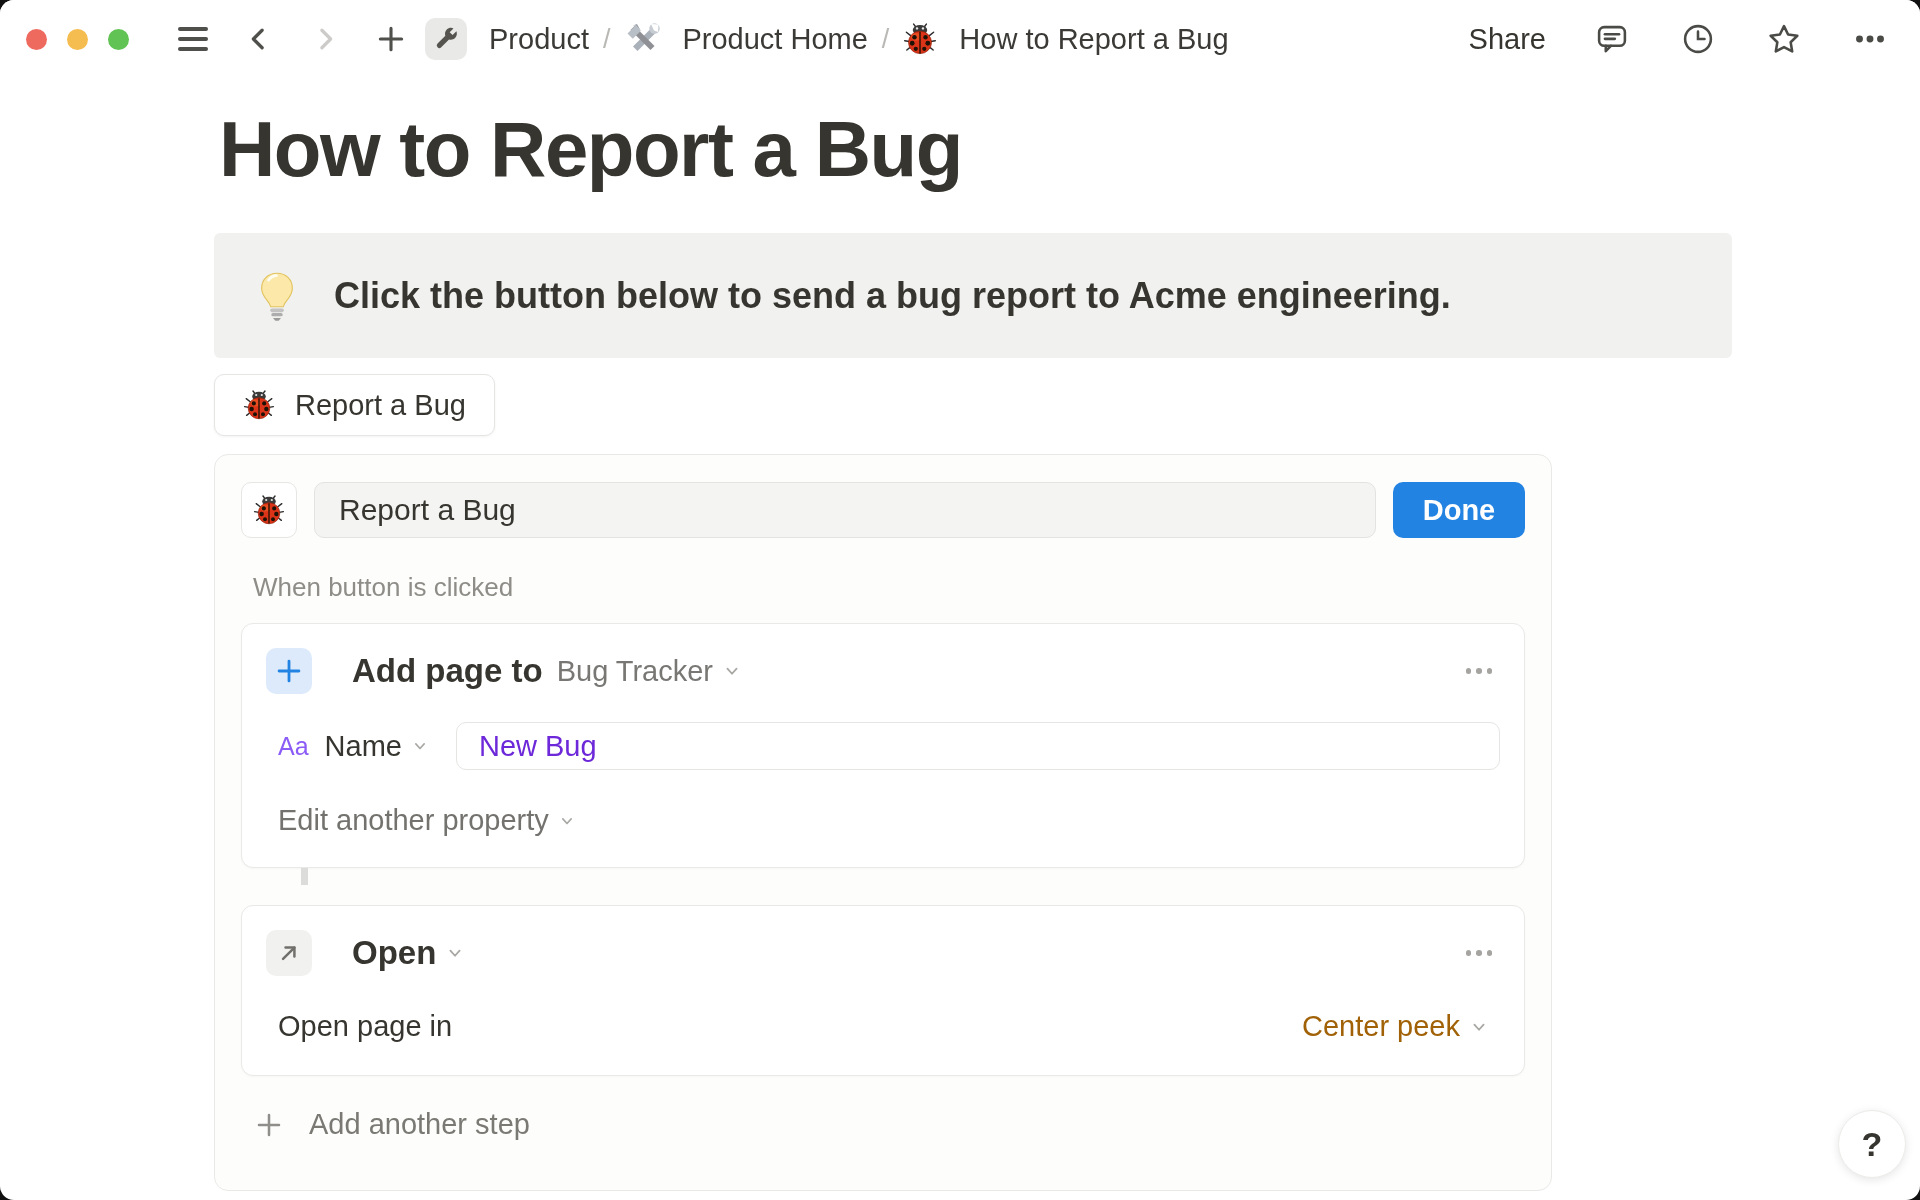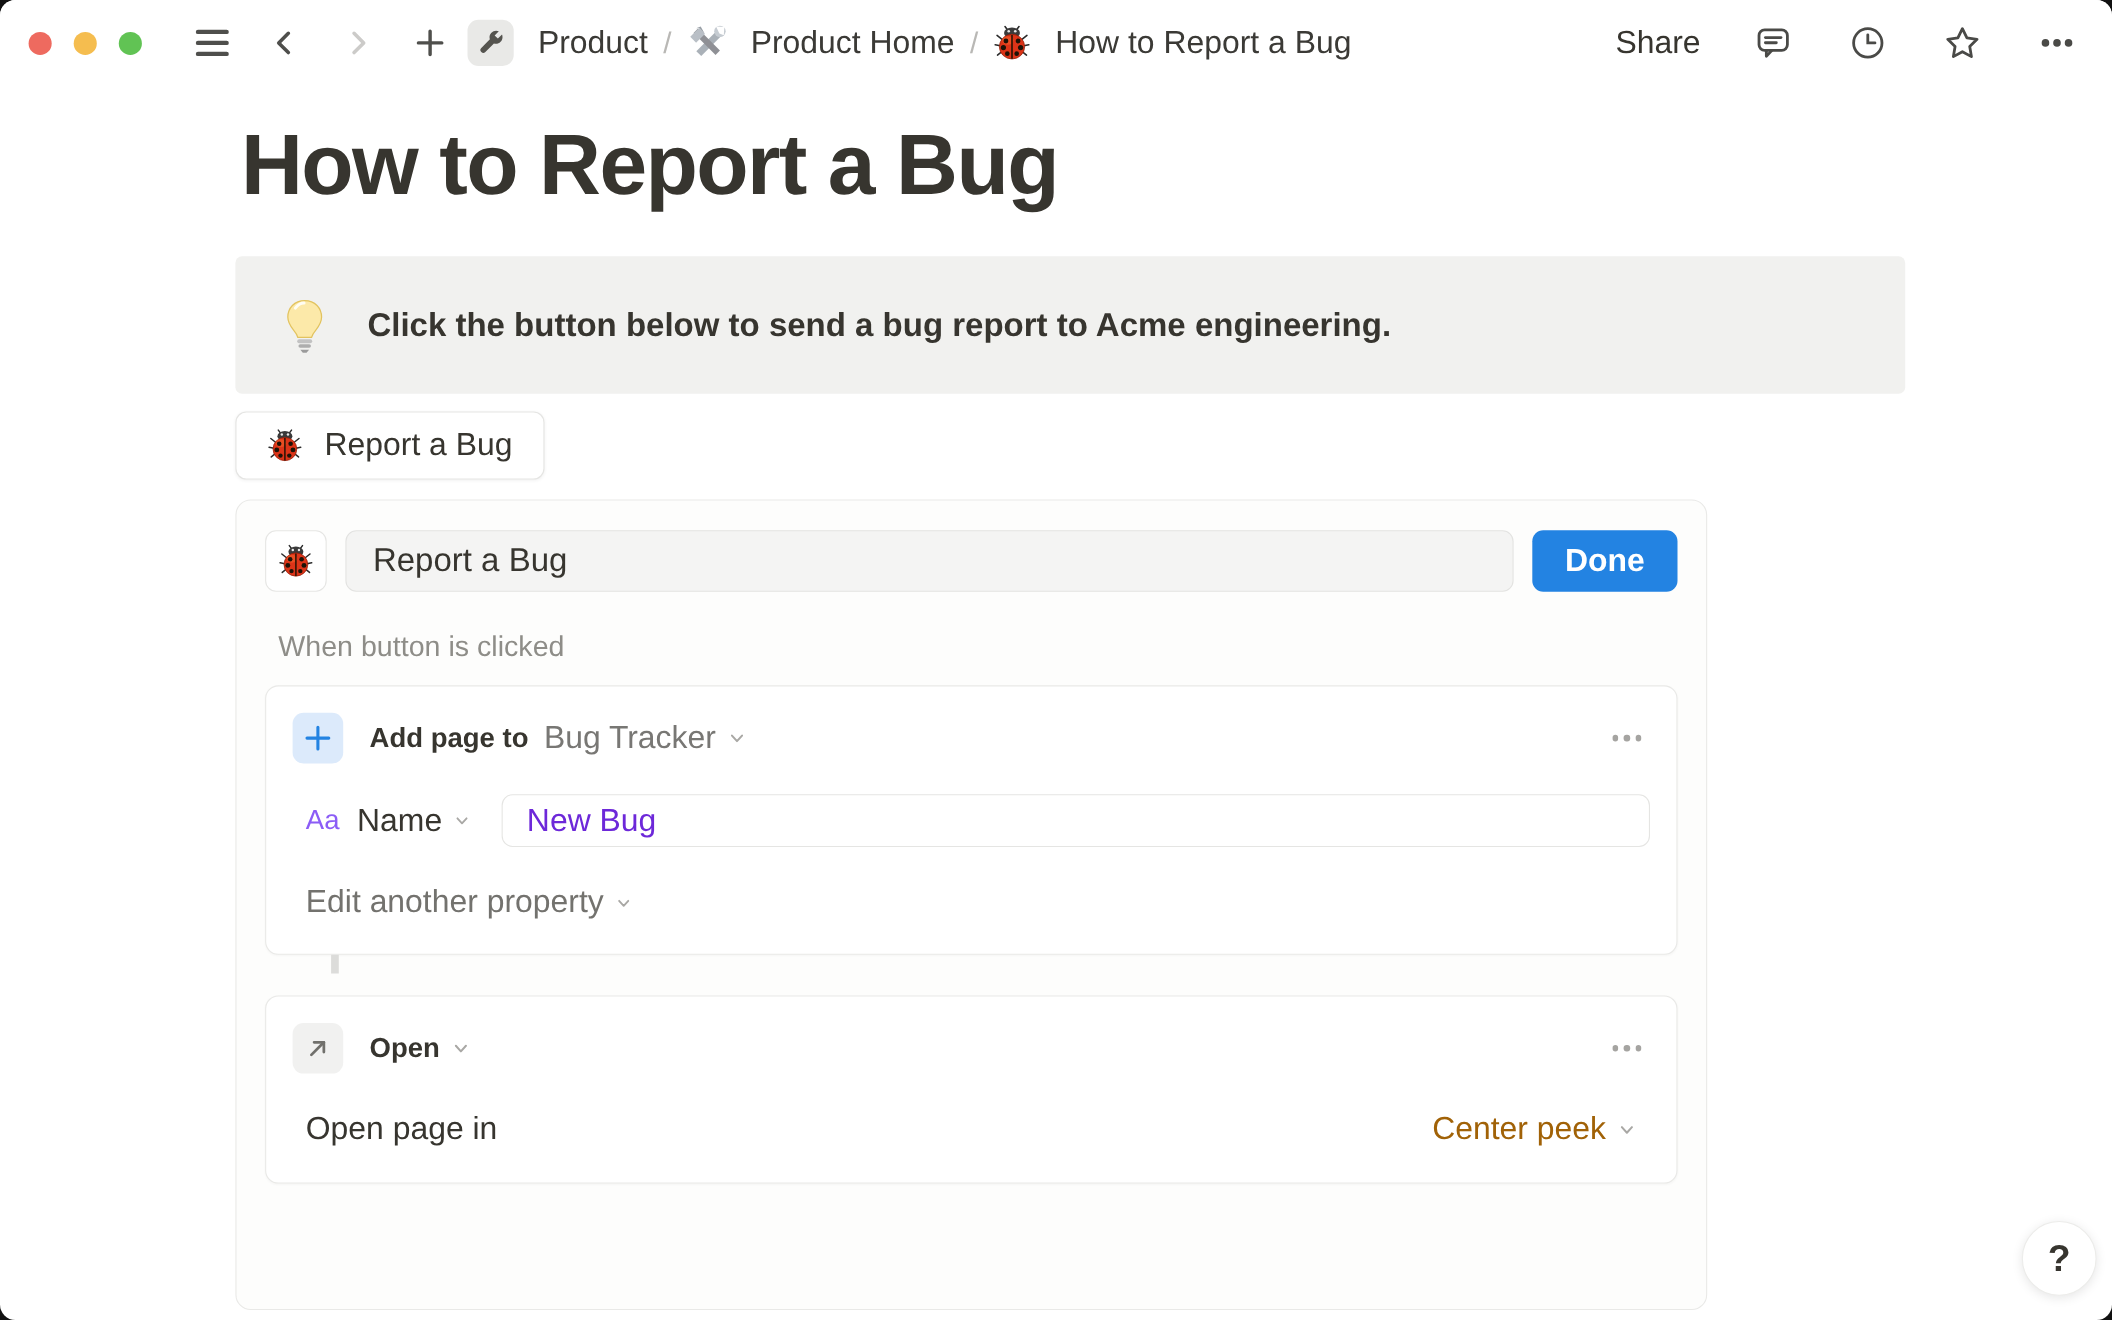--- a/index.html
+++ b/index.html
@@ -22,21 +22,21 @@
   .crumb-iconbox { width:42px; height:42px; border-radius:10px; background:#E9E9E7; display:flex; align-items:center; justify-content:center; }
   .crumb-sep { margin:0 14px; color:#B9B8B5; font-size:27px; }
   .toolbar-right { margin-left:auto; display:flex; align-items:center; gap:46px; }
   .share { font-size:29px; color:#37352F; cursor:pointer; }
 
   
   .content { padding-left:214px; }
   .page-title { margin:26px 0 0 5px; font-size:78px; font-weight:700; letter-spacing:-1.5px; color:#37352F; }
   .callout { margin-top:38px; width:1518px; height:125px; background:#F1F1EF; border-radius:6px;
              display:flex; align-items:center; padding-left:42px; gap:36px; }
-  .callout-text { font-size:30px; font-weight:700; color:#37352F; }
+  .callout-text { font-size:36px; font-weight:700; color:#37352F; }
   .bug-button { margin-top:16px; display:inline-flex; align-items:center; gap:20px; height:62px; padding:0 28px;
                 background:#fff; border:1.5px solid #E5E5E3; border-radius:10px; box-shadow:0 1px 3px rgba(0,0,0,.05);
                 font-size:29px; font-weight:500; cursor:pointer; }
 
   
   .panel { margin:18px 0 0 0; width:1338px; height:737px; background:#FDFDFC; border:1.5px solid #E9E9E7;
            border-radius:14px; padding:27px 26px; }
   .panel-header { display:flex; align-items:center; gap:17px; }
   .emoji-box { width:56px; height:56px; background:#fff; border:1.5px solid #E6E6E4; border-radius:10px;
                display:flex; align-items:center; justify-content:center; cursor:pointer; }
@@ -44,21 +44,21 @@
                 font-size:30px; color:#37352F; padding:0 24px; font-family:inherit; }
   .done-btn { width:132px; height:56px; background:#2383E2; color:#fff; border:none; border-radius:10px;
               font-size:29px; font-weight:700; font-family:inherit; cursor:pointer; }
   .trigger-label { margin:34px 0 0 12px; font-size:26px; color:#8E8D88; }
   .step-card { margin-top:20px; background:#fff; border:1.5px solid #E9E9E7; border-radius:12px;
                box-shadow:0 1px 2px rgba(15,15,15,.03); padding:24px; }
   .step-row1 { display:flex; align-items:center; }
   .action-box { width:46px; height:46px; border-radius:10px; display:flex; align-items:center; justify-content:center; }
   .action-box.blue { background:#DCEAFB; }
   .action-box.gray { background:#F1F1F0; }
-  .action-label { font-size:25px; font-weight:600; margin-left:24px; }
+  .action-label { font-size:33px; font-weight:600; margin-left:40px; }
   .target-label { font-size:29px; color:#787774; margin-left:14px; cursor:pointer; }
   .chev { margin-left:8px; display:flex; align-items:center; }
   .spacer { flex:1; }
   .dots { display:flex; gap:5px; margin-right:8px; cursor:pointer; }
   .dots i { width:5.5px; height:5.5px; border-radius:50%; background:#A5A4A1; }
   .prop-row { display:flex; align-items:center; margin-top:28px; }
   .aa { font-size:25px; color:#8b5cf6; margin-left:12px; }
   .prop-name { font-size:29px; font-weight:500; margin-left:16px; cursor:pointer; }
   .value-input { flex:1; height:48px; margin-left:26px; background:#fff; border:1.5px solid #E5E5E3; border-radius:10px;
                  font-size:29px; color:#6d28d9; padding:0 22px; font-family:inherit; }
@@ -355,20 +355,26 @@
             <span>Center peek</span>
             <span class="chev">
               <svg width="22" height="22" viewBox="0 0 24 24" fill="none">
                   <path d="M7 9.5 L12 15 L17 9.5" stroke="#A9A8A5" stroke-width="2" stroke-linecap="round" stroke-linejoin="round"></path>
                 </svg>
             </span>
           </span>
         </div>
       </div>
 
+      <div class="add-step">
+        <svg width="32" height="32" viewBox="0 0 24 24" fill="none">
+            <path d="M12 4.5 V19.5 M4.5 12 H19.5" stroke="#8F8E8A" stroke-width="1.9" stroke-linecap="round"></path>
+          </svg>
+        <span>Add another step</span>
+      </div>
     </div>
   </div>
 
   <div class="help-fab">
     <span>?</span>
   </div>
 
 </div>
 
 </body></html>

